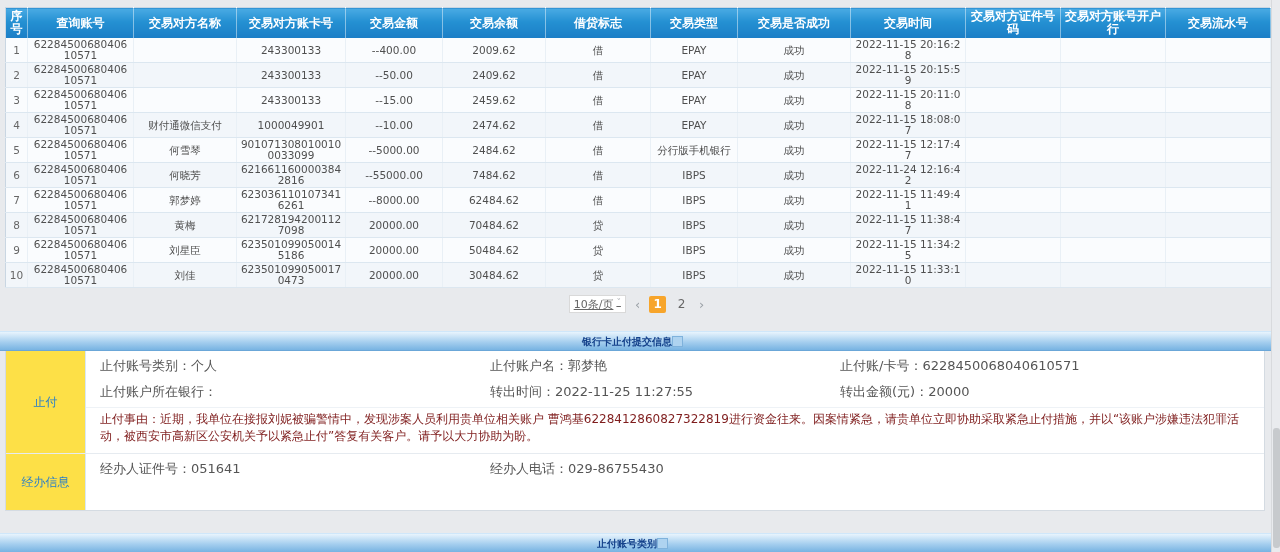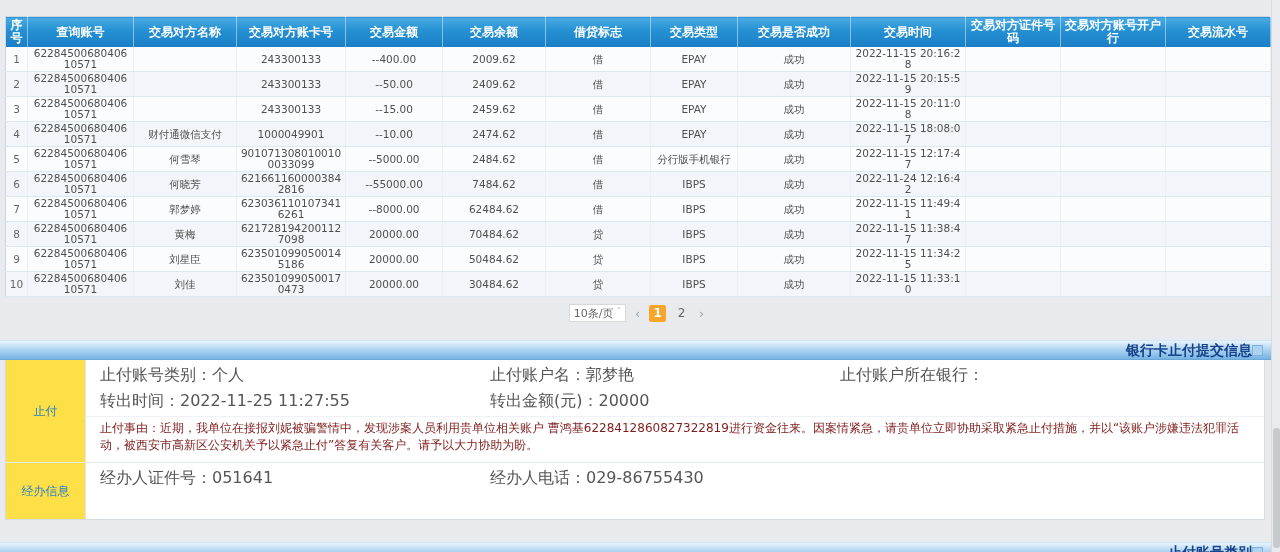--- a/index.html
+++ b/index.html
@@ -2,21 +2,21 @@
 <html><head>
 <meta charset="utf-8">
 <style>
   * { box-sizing: border-box; margin: 0; padding: 0; }
   html,body { width:1280px; height:552px; overflow:hidden; }
   body {
     background:#e8eaed;
     font-family:"DejaVu Sans","Liberation Sans",sans-serif;
     position:relative;
   }
-  .page { padding-top:16px; position:relative; width:1280px; height:552px; }
+  .page { padding-top:7px; position:relative; width:1280px; height:552px; }
 
   
   table.grid {
     border-collapse:collapse; table-layout:fixed;
     margin-left:5px; width:1265px;
     background:#fff; border:1px solid #c9d6e2;
   }
   table.grid th {
     background:linear-gradient(180deg,#4aabe4 0%,#2490d2 45%,#1b7ec6 100%);
     color:#fff; font-size:12px; font-weight:bold;
@@ -36,35 +36,35 @@
 
   
   .pagination {
     width:1265px; margin-left:5px;
     display:flex; justify-content:center; align-items:center;
     gap:7px; padding:7px 0 8px; font-size:11px; color:#666;
   }
   .page-size {
     border:1px solid #d9d9d9; background:#fff; padding:1px 4px;
     display:inline-flex; gap:3px; color:#666;
-    height:18px; cursor:pointer;
+    height:18px; cursor:pointer;text-decoration:underline;
   }
   .page-size .caret { color:#b0b3b8; font-size:9px; }
   .pg { min-width:17px; height:17px; line-height:17px; text-align:center; font-size:12px; color:#666; cursor:pointer; }
   .pg.active { background:#f7a52b; color:#fff; border-radius:2px; font-weight:bold; }
   .pg-arrow { color:#9aa0a6; font-size:13px; cursor:pointer; padding:0 2px; }
 
   
   .section2 { margin-top:10px; }
   .section-bar {
     width:1271px; height:20px;
     background:linear-gradient(180deg,#e8f4fd 0%,#a6cfef 55%,#78b3e2 100%);
     border-top:1px solid #cfe7fa; border-bottom:1px solid #6ba7d8;
-    color:#15428b; font-weight:bold; font-size:14px; line-height:19px;
-    padding:0 4px 0 2px; display:flex; justify-content:flex-end; align-items:center;
+    color:#15428b; font-weight:bold; font-size:10px; line-height:19px;
+    padding:0 4px 0 2px; display:flex; justify-content:center; align-items:center;
   }
   .collapse-box {
     width:11px; height:11px; background:#aed3f0;
     border:1px solid #7fb2dc; margin-right:4px; cursor:pointer;
   }
 
   
   .section-body {
     margin-left:5px; width:1260px; background:#fff;
     border:1px solid #d4dbe2; border-top:none;
@@ -72,21 +72,21 @@
   .info-row { display:flex; border-bottom:1px solid #e6ebf0; }
   .info-row:last-child { border-bottom:none; }
   .info-label {
     width:80px; background:#fde047; color:#2a7fc9; font-size:12px;
     display:flex; align-items:center; justify-content:center;
     border-right:1px solid #d8e8f5; flex-shrink:0;
   }
   .info-content { flex:1; }
   .field-grid {
     display:grid; grid-template-columns:390px 350px 1fr;
-    padding:2px 10px 2px 14px; font-size:16px; color:#555;
+    padding:2px 10px 2px 14px; font-size:13px; color:#555;
   }
   .field-grid span { line-height:26px; height:26px; overflow:hidden; white-space:nowrap; }
   .reason {
     font-size:12px; color:#7f1d1d; line-height:17px;
     padding:3px 14px 8px 14px; border-top:1px solid #eef2f6;
   }
 
   
   .section3 { margin-top:22px; }
 
@@ -318,20 +318,21 @@
       <span>银行卡止付提交信息</span>
       <span class="collapse-box"></span>
     </div>
     <div class="section-body">
       <div class="info-row">
         <div class="info-label">止付</div>
         <div class="info-content">
           <div class="field-grid">
             <span>止付账号类别：个人</span>
             <span>止付账户名：郭梦艳</span>
+            <span>止付账/卡号：6228450068040610571</span>
             <span>止付账户所在银行：</span>
             <span>转出时间：2022-11-25 11:27:55</span>
             <span>转出金额(元)：20000</span>
           </div>
           <div class="reason">止付事由：近期，我单位在接报刘妮被骗警情中，发现涉案人员利用贵单位相关账户 曹鸿基6228412860827322819进行资金往来。因案情紧急，请贵单位立即协助采取紧急止付措施，并以“该账户涉嫌违法犯罪活动，被西安市高新区公安机关予以紧急止付”答复有关客户。请予以大力协助为盼。</div>
         </div>
       </div>
       <div class="info-row">
         <div class="info-label">经办信息</div>
         <div class="info-content">

